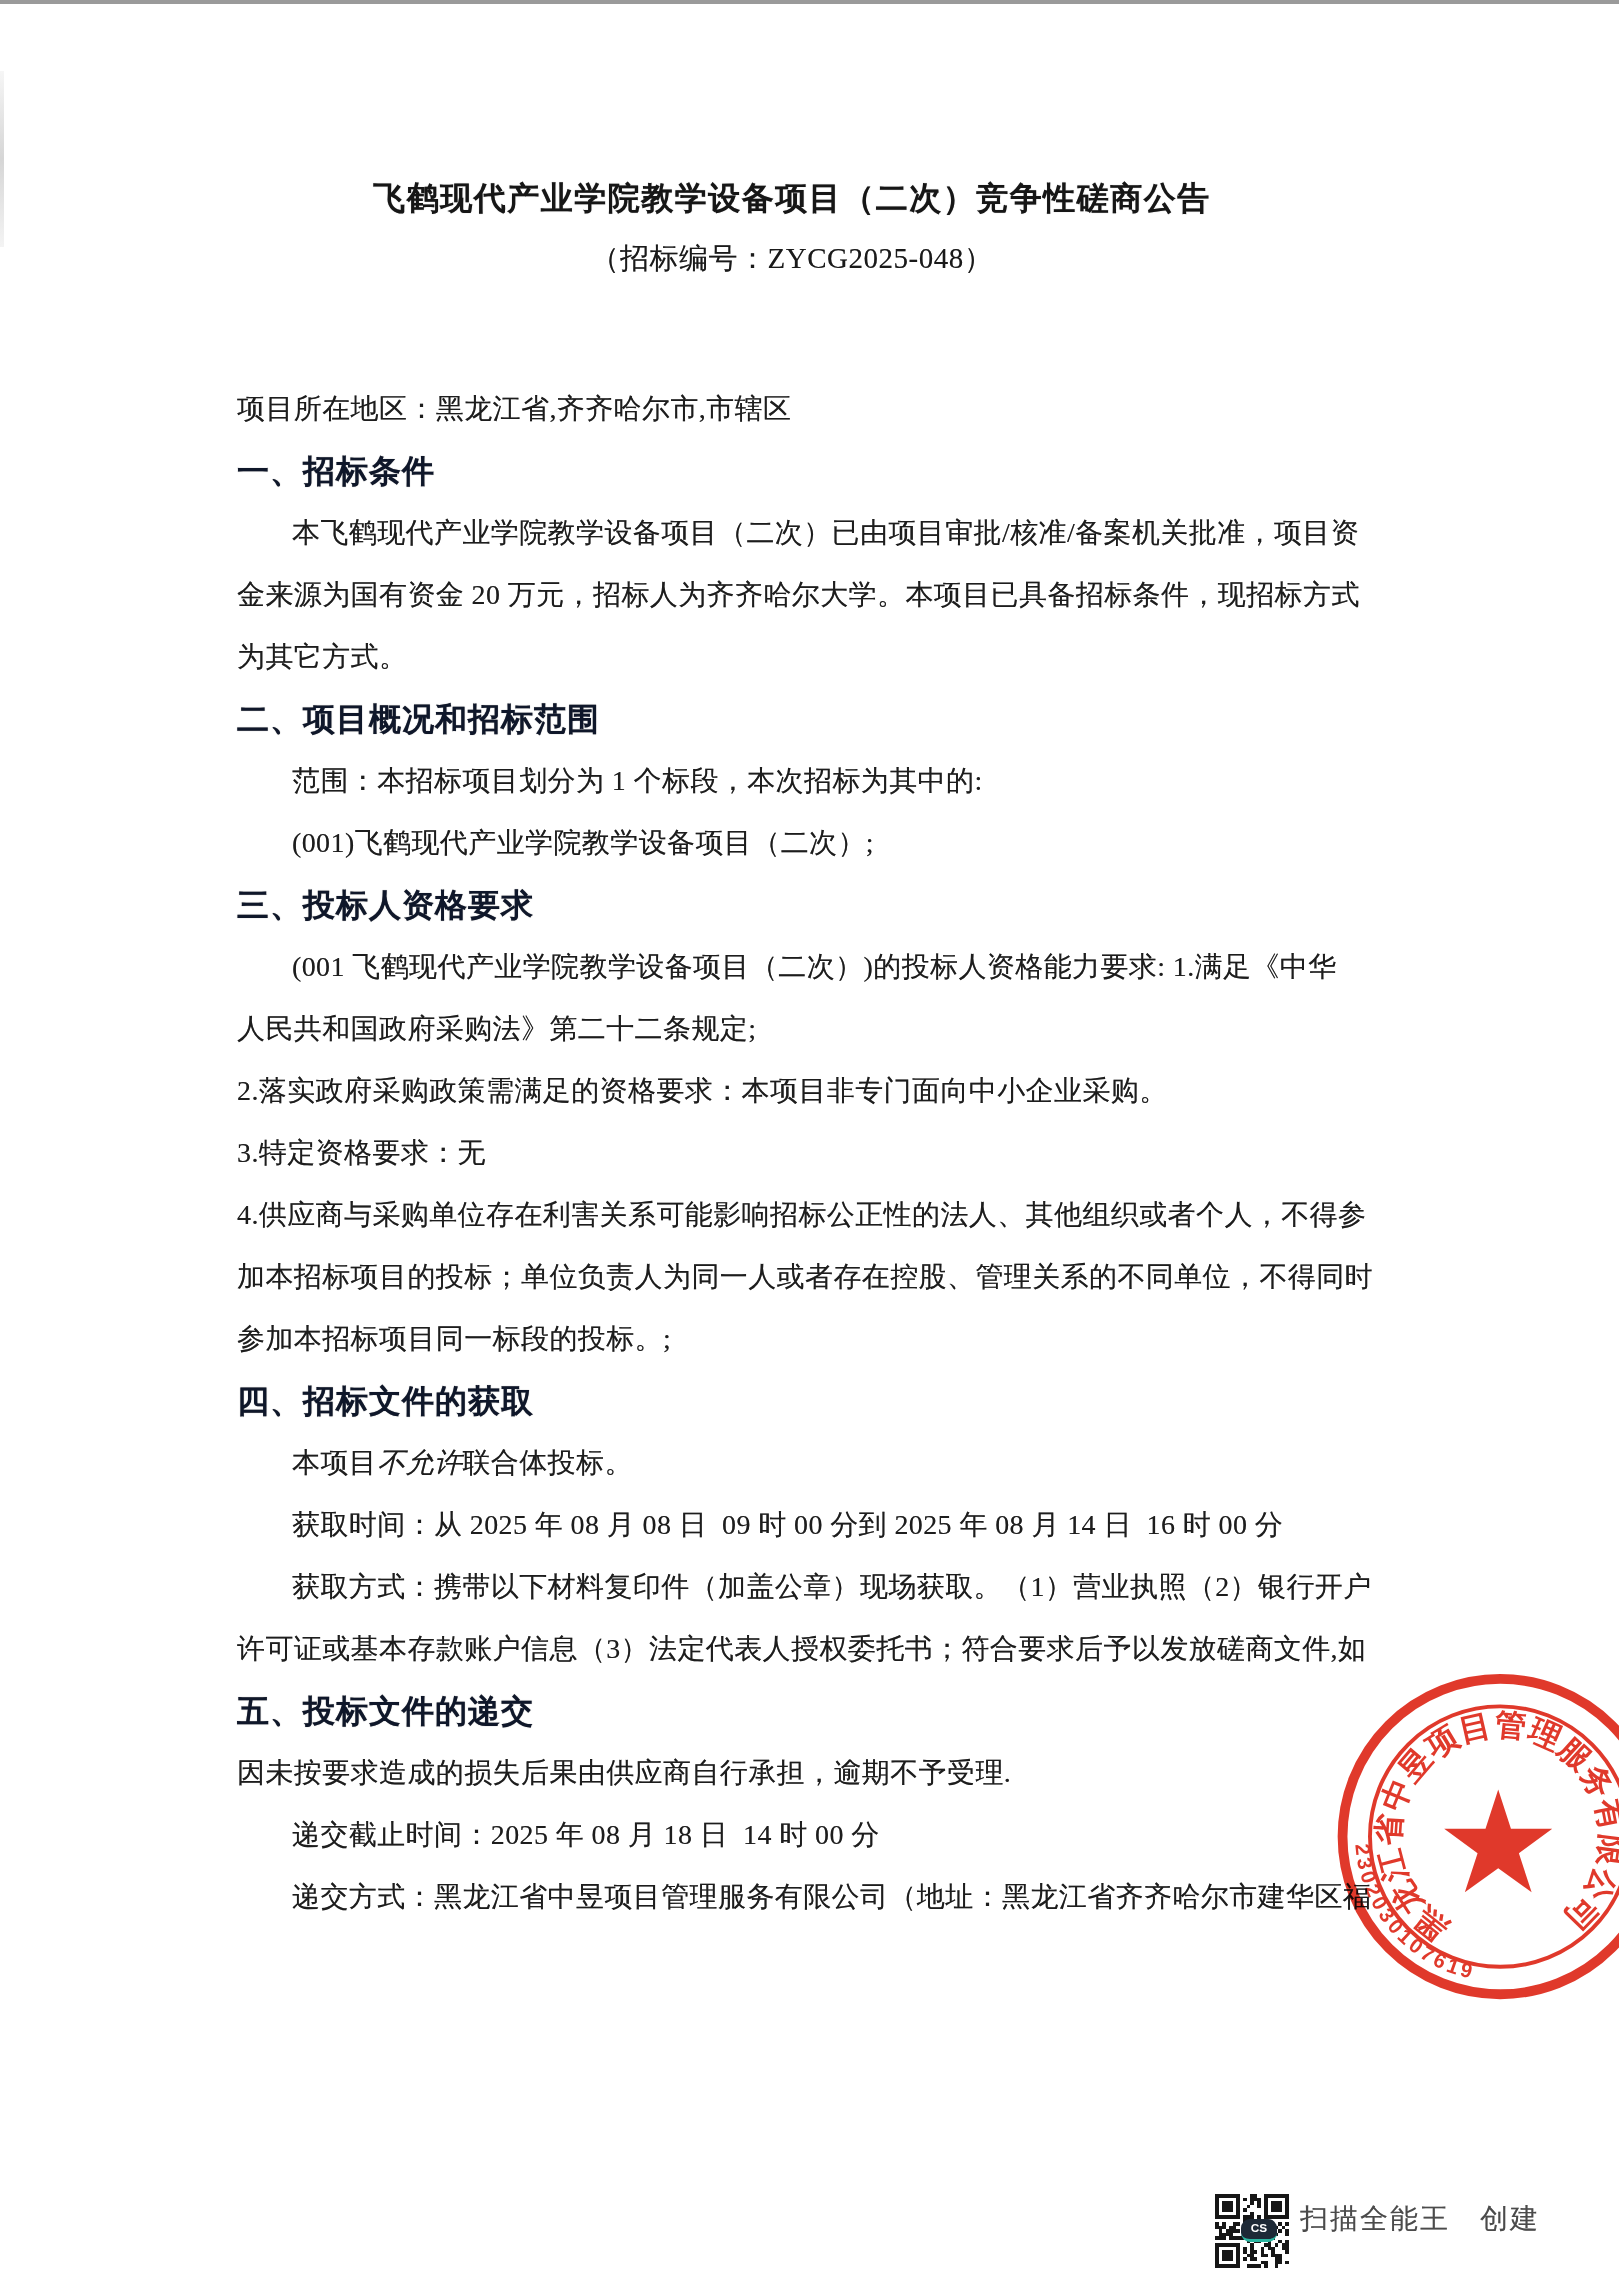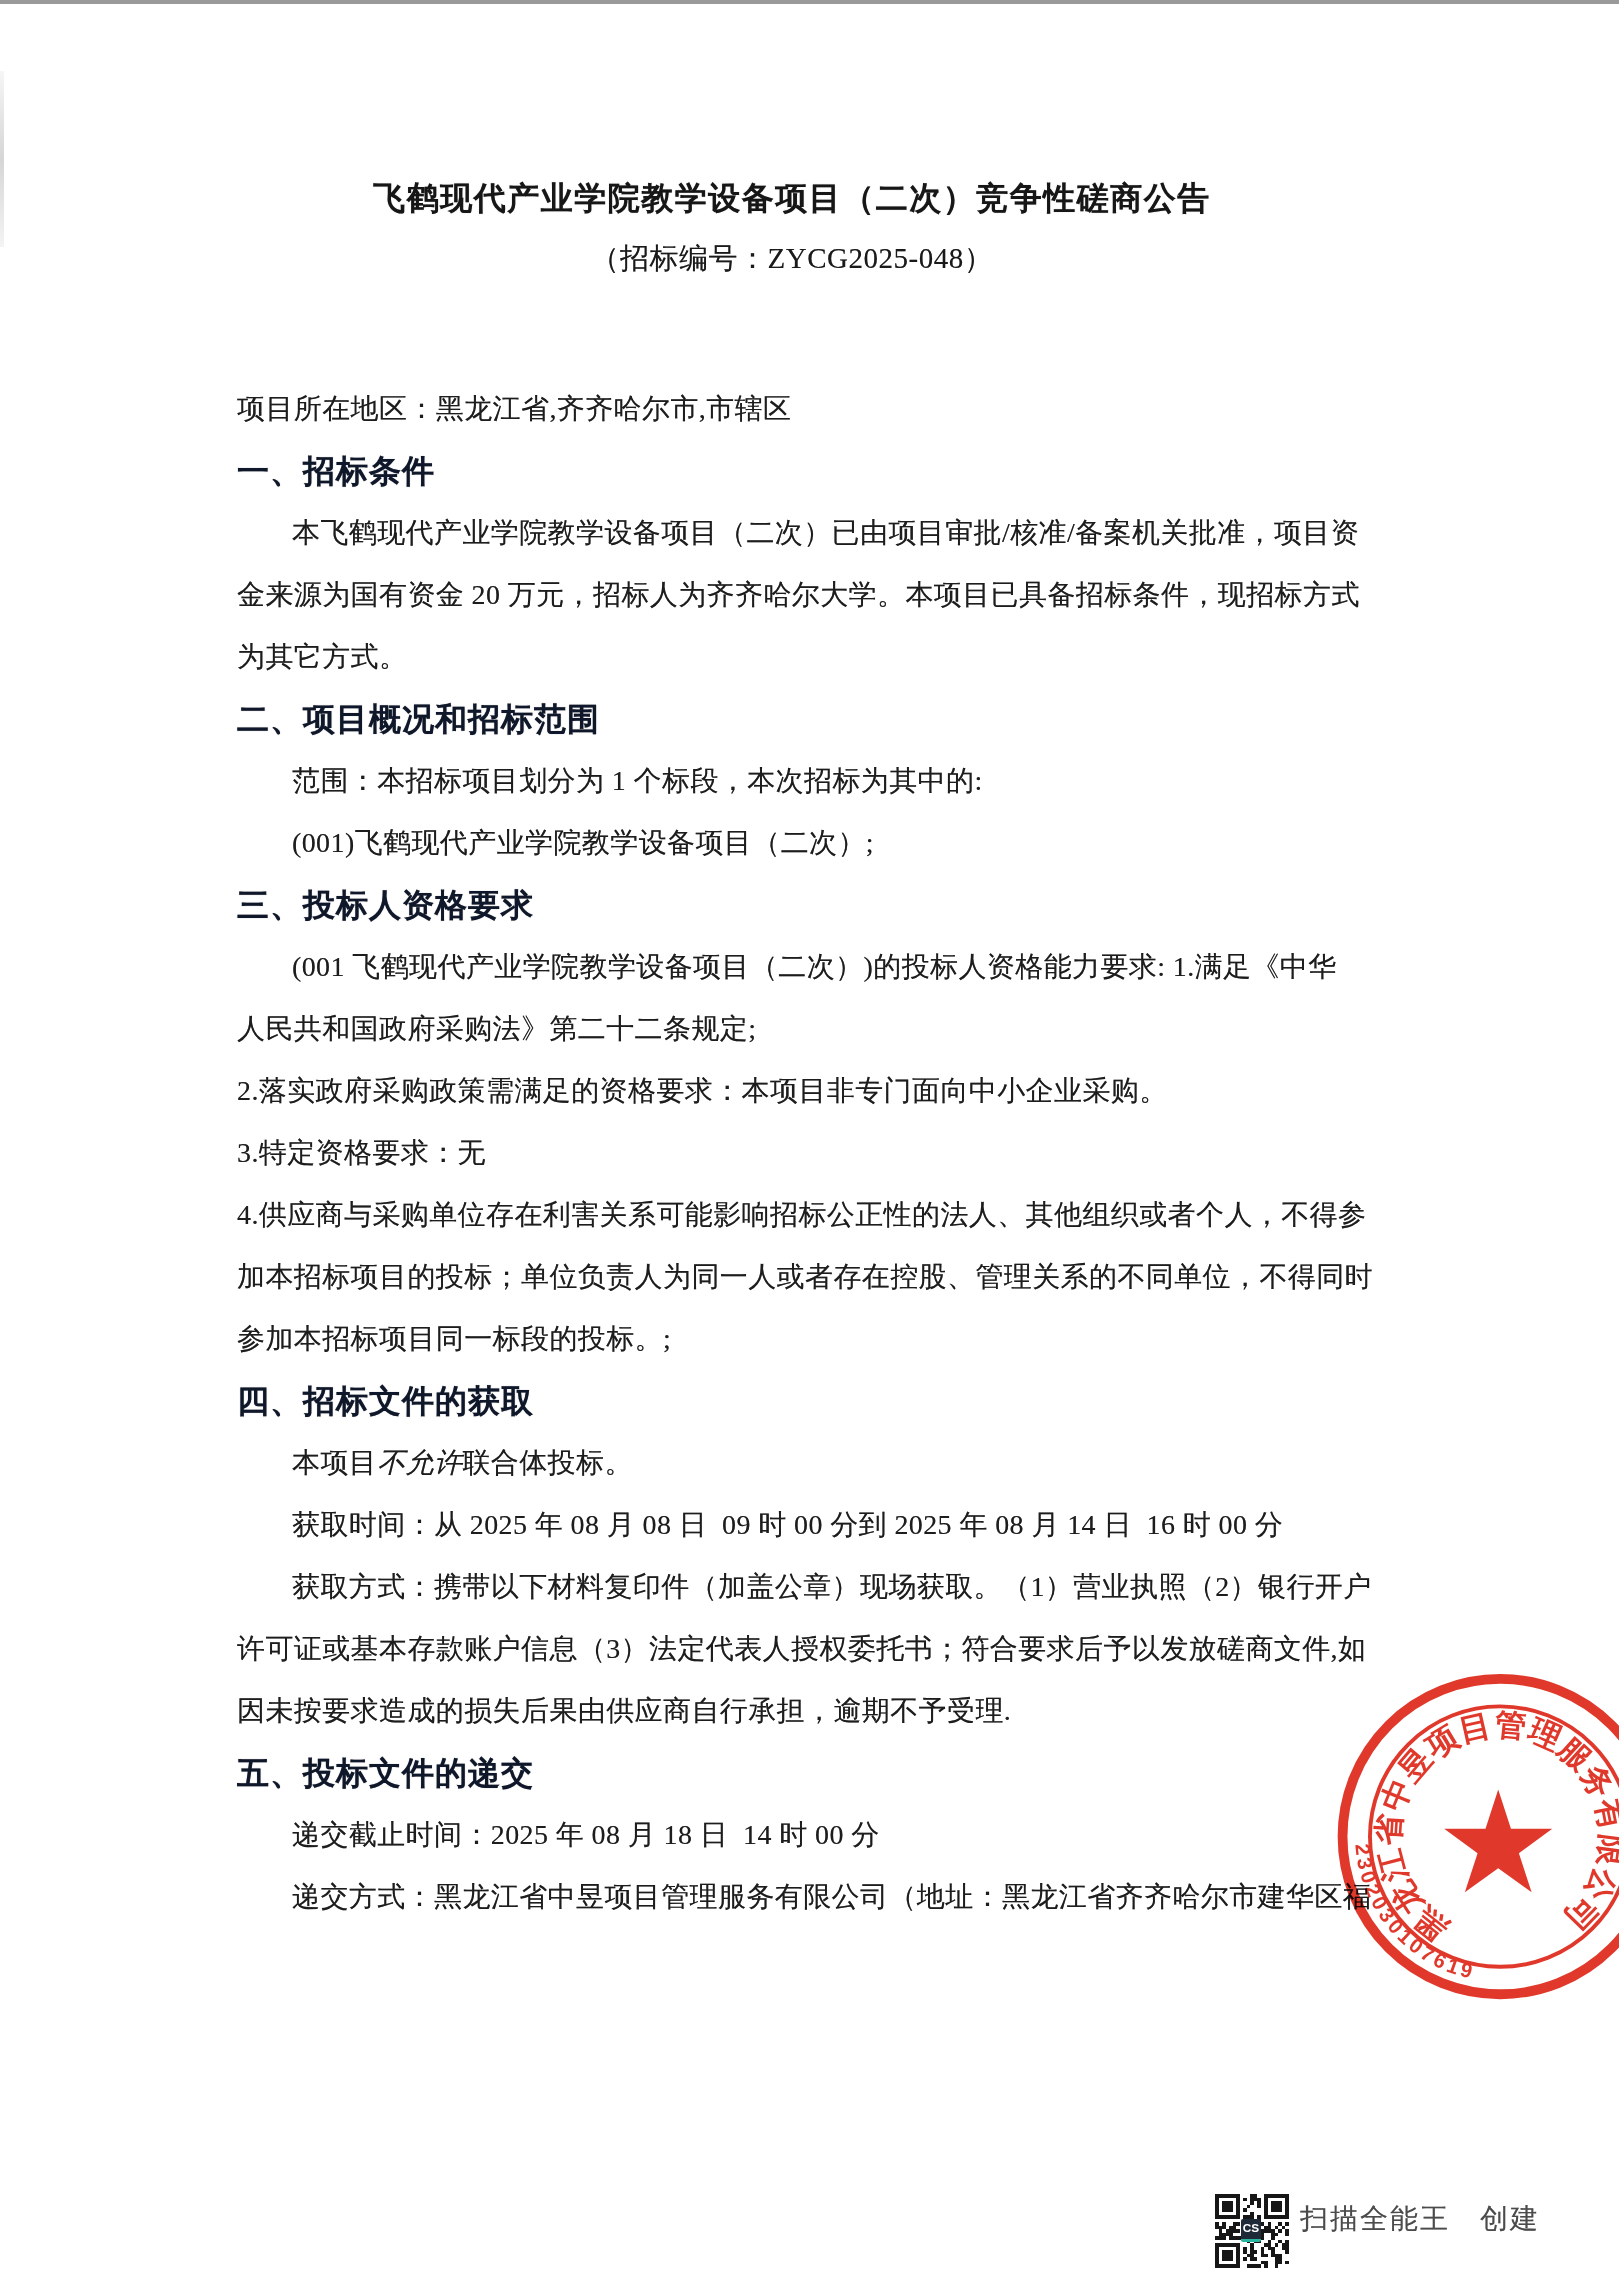--- a/index.html
+++ b/index.html
@@ -32,22 +32,22 @@
     text-shadow:0 0 0.8px rgba(20,20,20,.6);
   }
   .line .it{font-style:italic;}
   .stamp{position:absolute; left:1304px; top:1627px; mix-blend-mode:multiply; opacity:.93;}
   .scan-artifact{
     position:absolute; left:0; top:67px; width:3.9px; height:176px;
     background:linear-gradient(#f2f2f2,#c4c4c4,#efefef); opacity:.7;
   }
   .qr{position:absolute; left:1215px; top:2190px;}
   .cs-badge{
-    position:absolute; left:1241px; top:2215px; width:20px; height:19.6px;
-    background:#1e2a37; border-radius:2px; border-bottom:3.9px solid #2ab5a0;
+    position:absolute; left:1241px; top:2215px; width:36px; height:19.6px;
+    background:#1e2a37; border-radius:9px; border-bottom:3.9px solid #2ab5a0;
     color:#fff; font-family:"Liberation Sans",sans-serif; font-weight:700;
     font-size:11.8px; text-align:center; line-height:19.6px;
   }
   .scan-caption{
     position:absolute; left:1300px; top:2196px;
     font-size:28px; color:#4b4b4b; letter-spacing:2px; white-space:pre;
     text-shadow:0 0 0.5px rgba(70,70,70,.4);
   }
 </style>
 </head>
@@ -75,22 +75,22 @@
       <div class="line">2.落实政府采购政策需满足的资格要求：本项目非专门面向中小企业采购。</div>
       <div class="line">3.特定资格要求：无</div>
       <div class="line">4.供应商与采购单位存在利害关系可能影响招标公正性的法人、其他组织或者个人，不得参</div>
       <div class="line">加本招标项目的投标；单位负责人为同一人或者存在控股、管理关系的不同单位，不得同时</div>
       <div class="line">参加本招标项目同一标段的投标。;</div>
       <div class="line heading">四、招标文件的获取</div>
       <div class="line indent"><span>本项目</span><span class="it">不允许</span><span>联合体投标。</span></div>
       <div class="line indent">获取时间：从 2025 年 08 月 08 日  09 时 00 分到 2025 年 08 月 14 日  16 时 00 分</div>
       <div class="line indent">获取方式：携带以下材料复印件（加盖公章）现场获取。（1）营业执照（2）银行开户</div>
       <div class="line">许可证或基本存款账户信息（3）法定代表人授权委托书；符合要求后予以发放磋商文件,如</div>
+      <div class="line heading">五、投标文件的递交</div>
       <div class="line">因未按要求造成的损失后果由供应商自行承担，逾期不予受理.</div>
-      <div class="line heading">五、投标文件的递交</div>
       <div class="line indent">递交截止时间：2025 年 08 月 18 日  14 时 00 分</div>
       <div class="line indent">递交方式：黑龙江省中昱项目管理服务有限公司（地址：黑龙江省齐齐哈尔市建华区福</div>
     </div>
 
   <svg class="stamp" width="316" height="421" viewBox="1330 1660 322 430">
     <g stroke="#de2a1b" fill="none">
       <circle cx="1530" cy="1870" r="161" stroke-width="10"></circle>
       <circle cx="1530" cy="1870" r="133" stroke-width="4"></circle>
     </g>
     <polygon fill="#de2a1b" points="1528,1822 1541,1862 1583.2,1862.1 1549.1,1886.9 1562.1,1926.9 1528,1902.2 1493.9,1926.9 1506.9,1886.9 1472.8,1862.1 1515,1862"></polygon>

